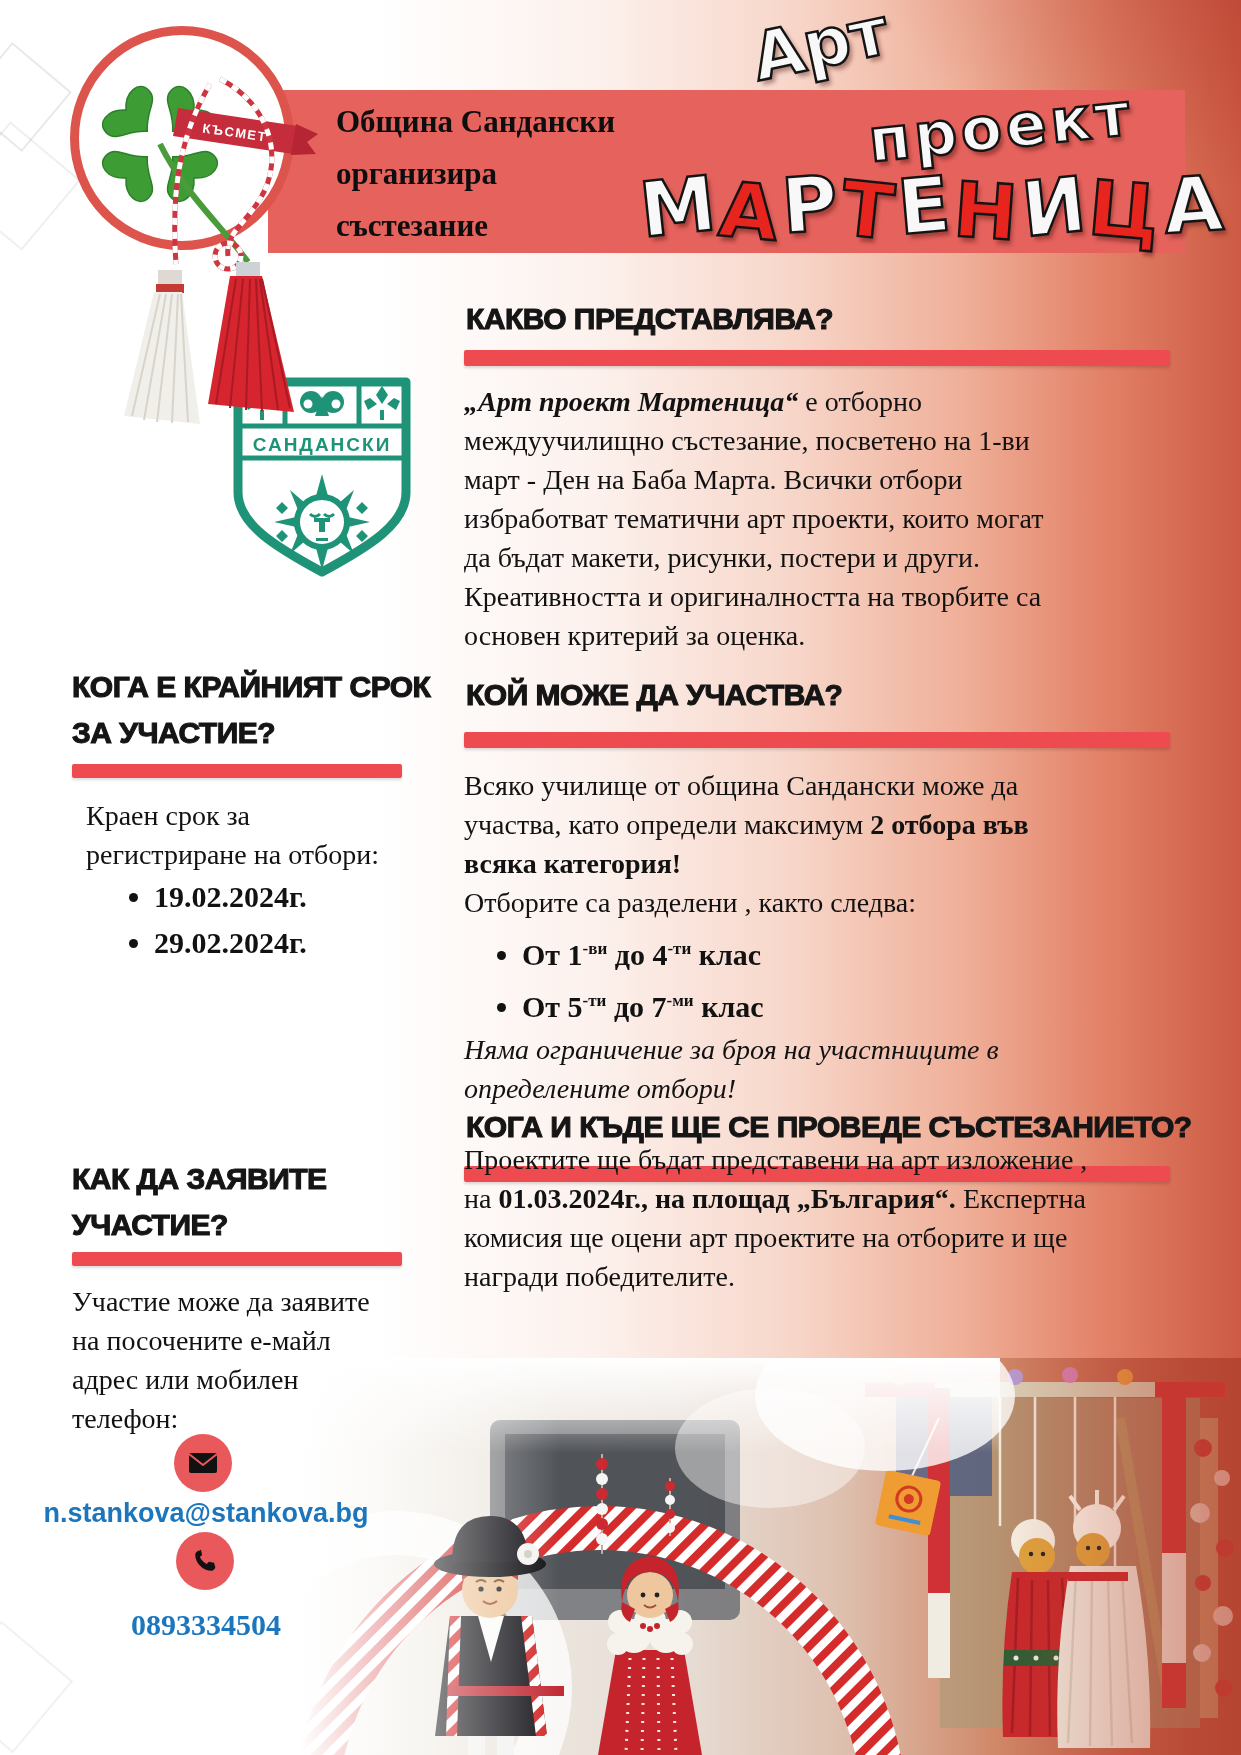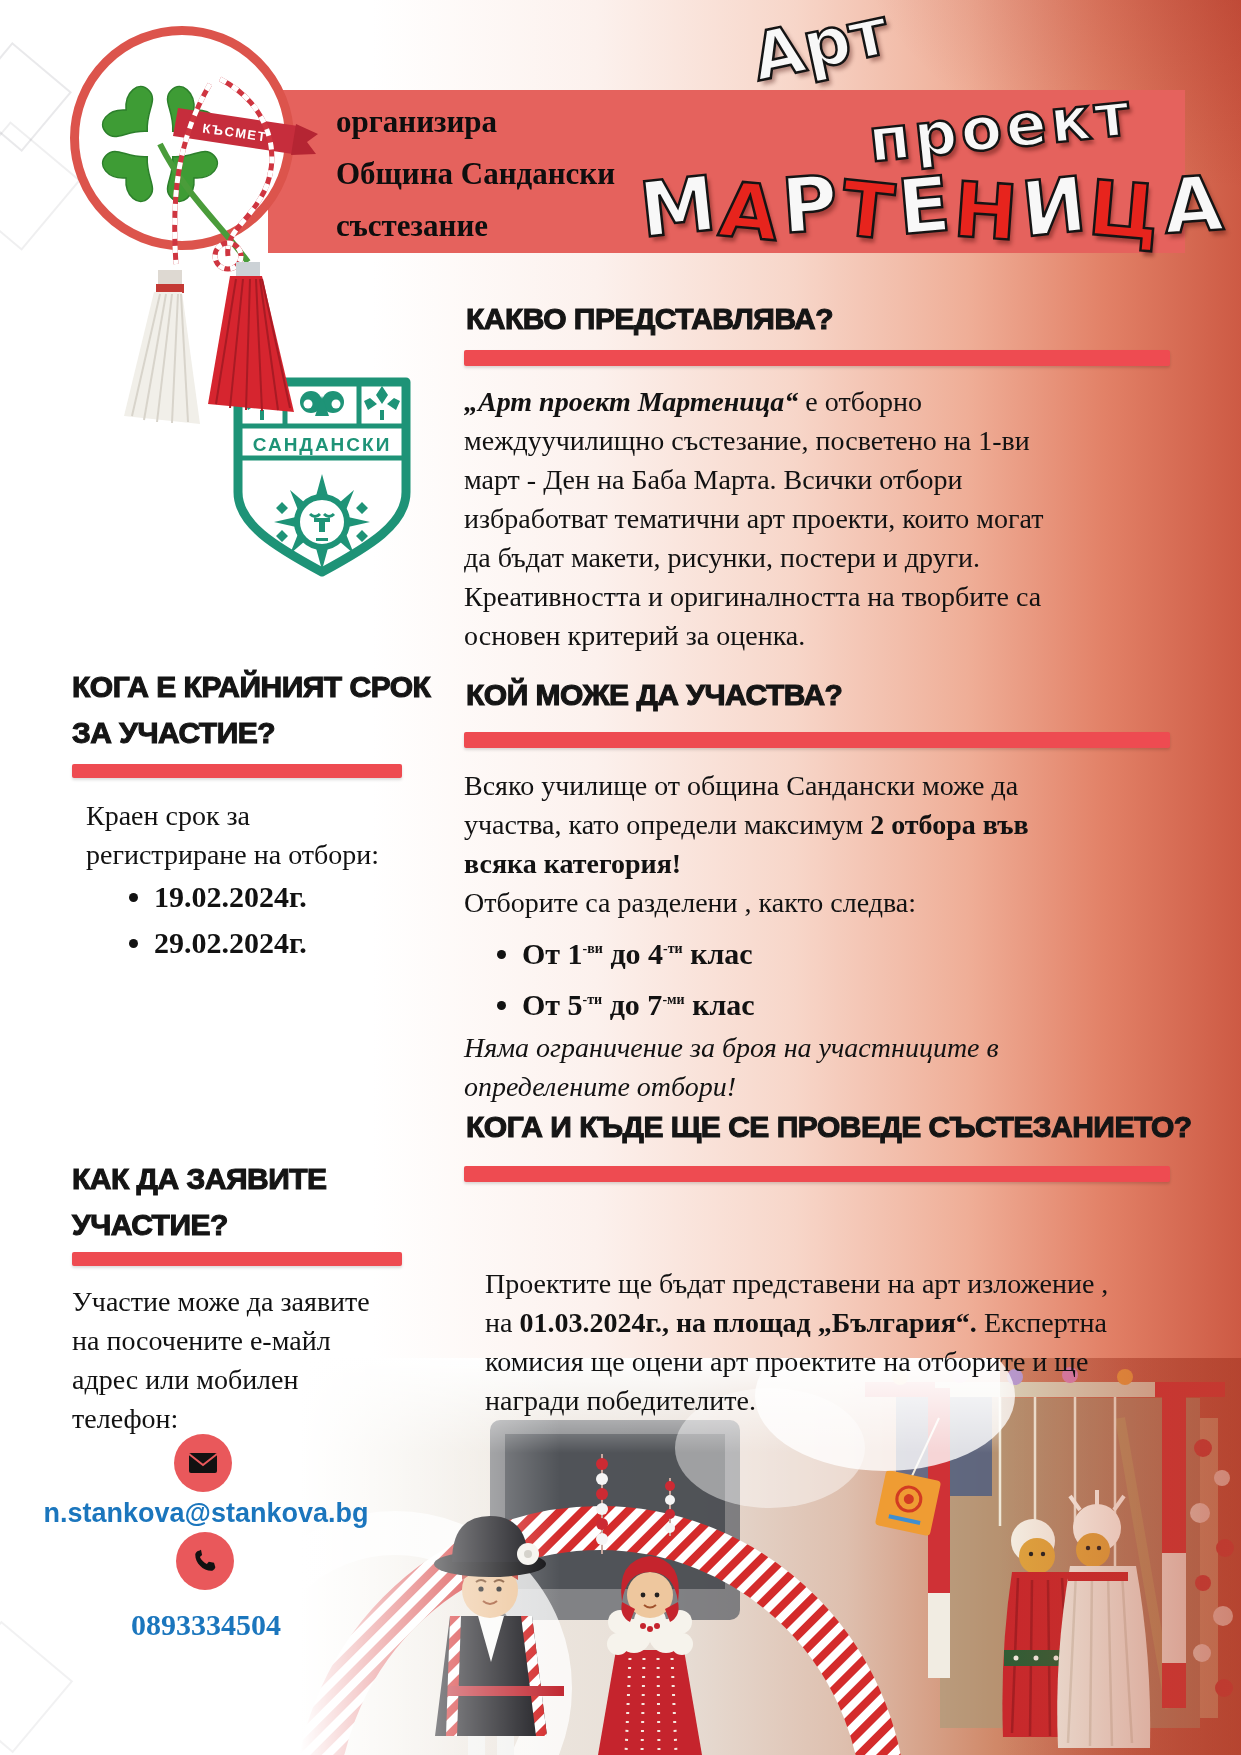--- a/index.html
+++ b/index.html
@@ -36,21 +36,21 @@
     font-size:30px;line-height:46px;letter-spacing:-.5px;color:#151515;
     -webkit-text-stroke:1.1px #151515;z-index:2;}
   .bar{position:absolute;height:16px;background:#ee4b51;border-radius:2px;
     box-shadow:0 2px 3px rgba(0,0,0,.14);z-index:2;}
   .body-text{position:absolute;font:28px/39px "Liberation Serif",serif;color:#121212;z-index:2;}
   .b{font-weight:bold;}
   .bi{font-weight:bold;font-style:italic;}
   .it{font-style:italic;}
   ul.blist{list-style:disc;margin:4px 0 0 0;padding-left:58px;}
   ul.blist li{font:bold 30px/46px "Liberation Serif",serif;}
-  ul.blist sup{font-size:14px;}
+  ul.blist sup{font-size:17px;}
   ul.dlist{list-style:disc;margin:0;padding-left:68px;}
   ul.dlist li{font:bold 30px/46px "Liberation Serif",serif;}
 
   
   .cir{position:absolute;width:58px;height:58px;border-radius:50%;background:#e9585b;
     display:flex;align-items:center;justify-content:center;z-index:2;}
   .contact-line{position:absolute;left:36px;width:340px;text-align:center;z-index:2;}
   .email{font:bold 27px "Liberation Sans",sans-serif;color:#1b76bd;}
   .phone{font:bold 30px "Liberation Serif",serif;color:#1b76bd;}
 
@@ -60,22 +60,22 @@
 <body>
 
 <div class="page">
 
   <div class="sketch s1"></div>
   <div class="sketch s2"></div>
   <div class="sketch s3"></div>
 
   <div class="banner"></div>
   <div class="banner-text">
+    <div>Община Сандански</div>
     <div>организира</div>
-    <div>Община Сандански</div>
     <div>състезание</div>
   </div>
 
   <div class="logo-circle"></div>
   <svg class="clover-svg" width="260" height="430" viewBox="0 0 260 430">
     <defs>
       <path id="leaf" d="M0,22 C-14,6 -30,8 -30,-6 C-30,-20 -12,-22 0,-8 C12,-22 30,-20 30,-6 C30,8 14,6 0,22 Z"></path>
     </defs>
     <g fill="#3e9c35" stroke="#2c7f2b" stroke-width="1.5">
       <use href="#leaf" transform="translate(100,120) rotate(45) translate(0,-40)"></use>
@@ -180,21 +180,21 @@
     <div>Отборите са разделени , както следва:</div>
     <ul class="blist">
       <li><span>От 1</span><sup>-ви</sup><span> до 4</span><sup>-ти</sup><span> клас</span></li>
       <li><span>От 5</span><sup>-ти</sup><span> до 7</span><sup>-ми</sup><span> клас</span></li>
     </ul>
     <div class="it">Няма ограничение за броя на участниците в определените отбори!</div>
   </div>
 
   <div class="h-marker" style="left:466px;top:1104px;">КОГА И КЪДЕ ЩЕ СЕ ПРОВЕДЕ СЪСТЕЗАНИЕТО?</div>
   <div class="bar" style="left:464px;top:1166px;width:706px;"></div>
-  <div class="body-text" style="left:464px;top:1264px;width:650px;margin-left:21px;">
+  <div class="body-text" style="left:464px;top:1140px;width:650px;">
     <span>Проектите ще бъдат представени на арт изложение , на </span><span class="b">01.03.2024г., на площад „България“.</span><span> Експертна комисия ще оцени арт проектите на отборите и ще награди победителите.</span>
   </div>
 
   <div class="h-marker" style="left:72px;top:664px;width:400px;">КОГА Е КРАЙНИЯТ СРОК ЗА УЧАСТИЕ?</div>
   <div class="bar" style="left:72px;top:764px;width:330px;height:14px;"></div>
   <div class="body-text" style="left:86px;top:796px;width:310px;">
     <div>Краен срок за регистриране на отбори:</div>
     <ul class="dlist">
       <li>19.02.2024г.</li>
     </ul>

